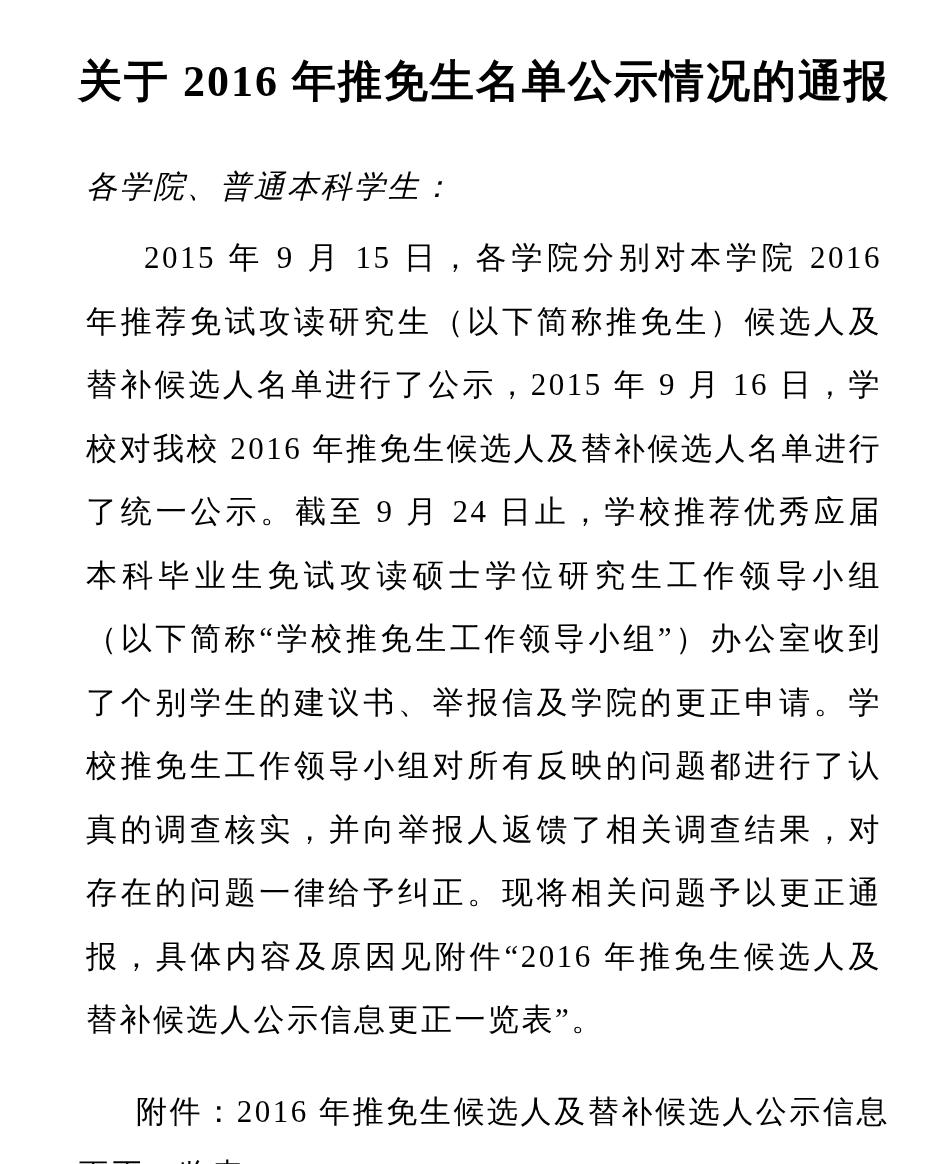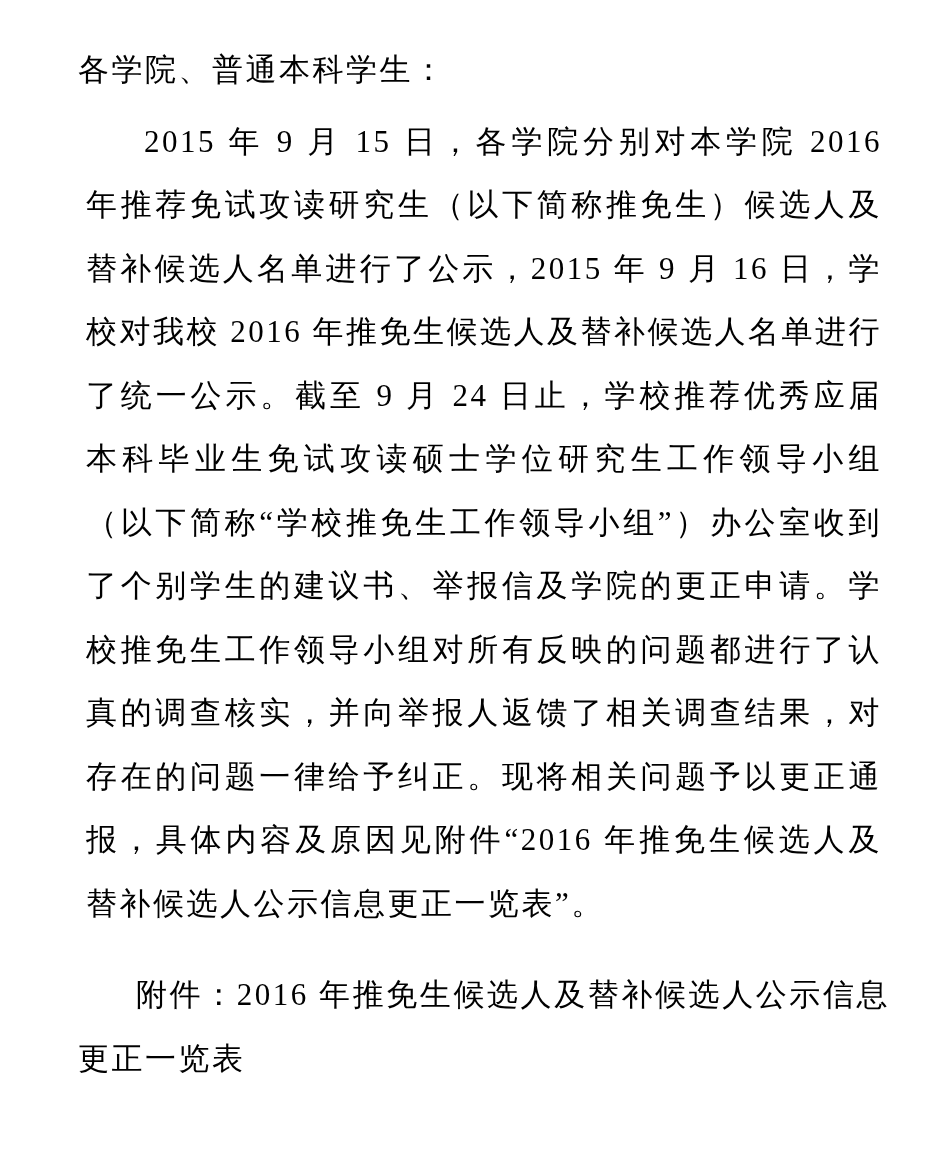--- a/index.html
+++ b/index.html
@@ -27,36 +27,38 @@
     line-height: 1.2;
   }
   .doc-body {
     font-size: 31px;
     line-height: 63.5px;
     letter-spacing: 2.5px;
     text-align: justify;
     text-justify: inter-ideograph;
   }
   .salutation {
-    margin: 0;
+    margin: 8px;
     text-indent: 0;
+    font-style: italic;
   }
   .body-para {
     margin: 8px;
     text-indent: 58px;
   }
   .attachment-para {
     margin: 28px 0 0 0;
     text-indent: 58px;
   }
 </style>
 </head>
 <body>
 
 <div class="page">
+  <h1 class="doc-title">关于 2016 年推免生名单公示情况的通报</h1>
 
   <div class="doc-body">
     <p class="salutation">各学院、普通本科学生：</p>
 
     <p class="body-para">2015 年 9 月 15 日，各学院分别对本学院 2016 年推荐免试攻读研究生（以下简称推免生）候选人及替补候选人名单进行了公示，2015 年 9 月 16 日，学校对我校 2016 年推免生候选人及替补候选人名单进行了统一公示。截至 9 月 24 日止，学校推荐优秀应届本科毕业生免试攻读硕士学位研究生工作领导小组（以下简称“学校推免生工作领导小组”）办公室收到了个别学生的建议书、举报信及学院的更正申请。学校推免生工作领导小组对所有反映的问题都进行了认真的调查核实，并向举报人返馈了相关调查结果，对存在的问题一律给予纠正。现将相关问题予以更正通报，具体内容及原因见附件“2016 年推免生候选人及替补候选人公示信息更正一览表”。</p>
 
     <p class="attachment-para">附件：2016 年推免生候选人及替补候选人公示信息更正一览表</p>
   </div>
 </div>
 

